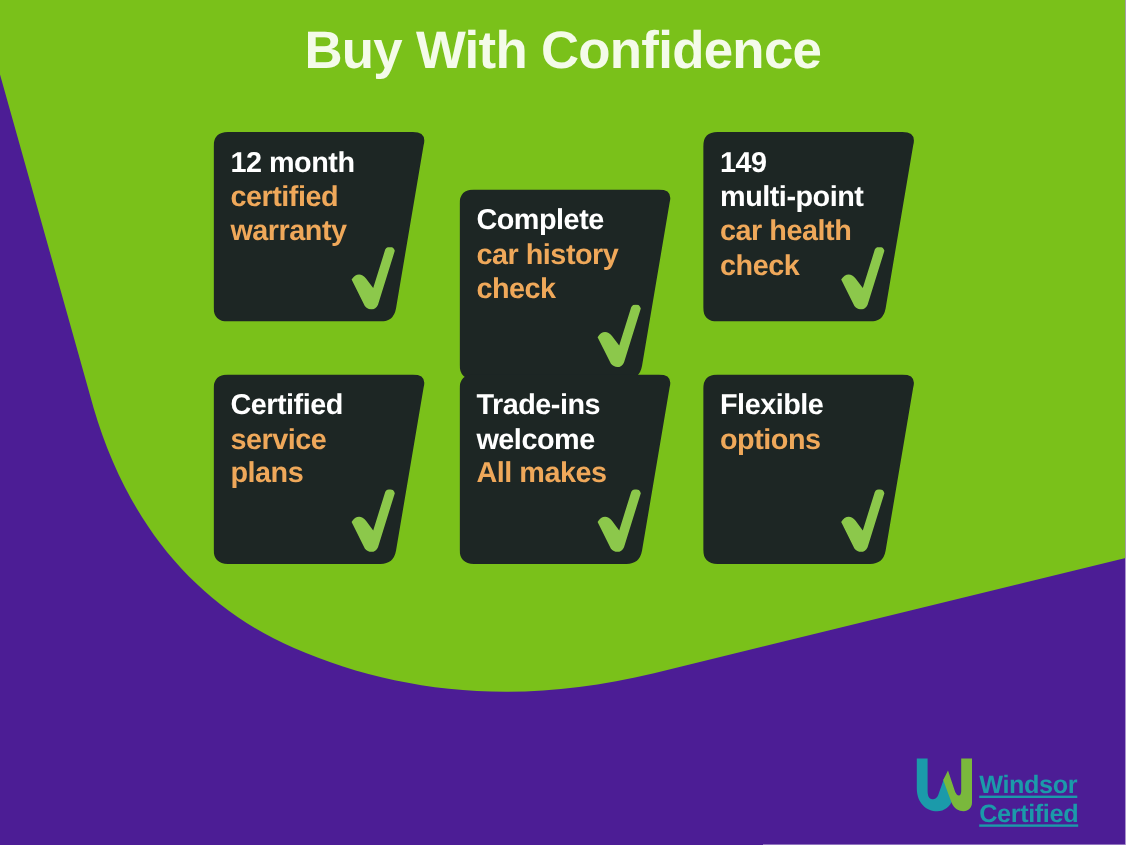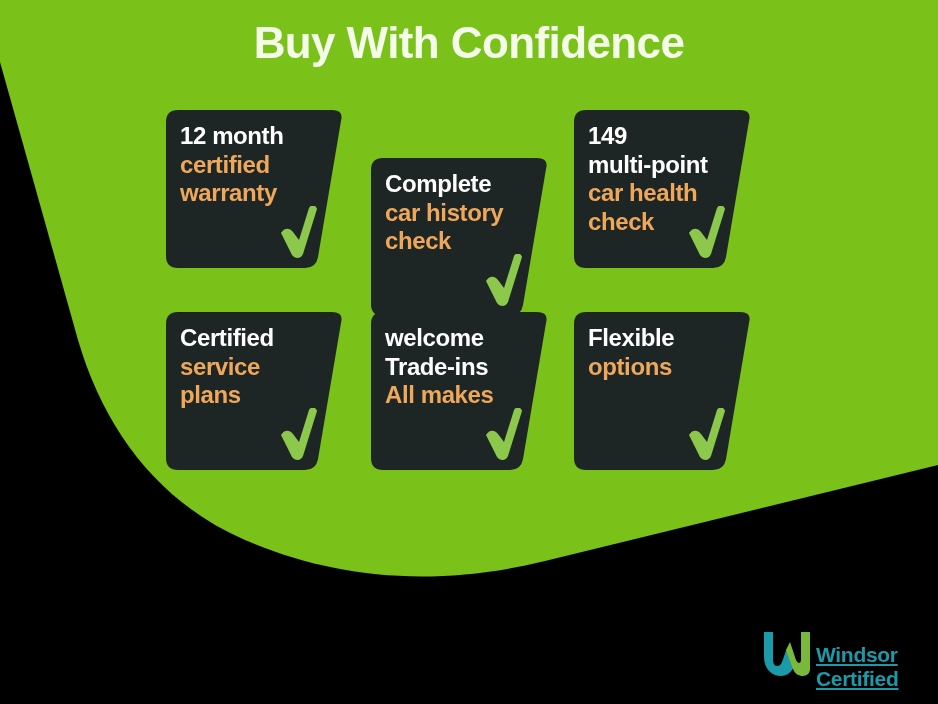--- a/index.html
+++ b/index.html
@@ -10,21 +10,21 @@
   }
   body {
     font-family: "Liberation Sans", sans-serif;
     -webkit-font-smoothing: antialiased;
   }
 
   #poster {
     position: relative;
     width: 938px;
     height: 704px;
-    background: #000000;
+    background: #4c1d95;
     overflow: hidden;
   }
 
   
   .bg-shape {
     position: absolute;
     left: 0;
     top: 0;
     width: 938px;
     height: 704px;
@@ -42,21 +42,21 @@
     font-size: 44px;
     line-height: 54px;
     font-weight: bold;
     letter-spacing: -0.6px;
     white-space: nowrap;
   }
 
   
   .card-grid {
     position: absolute;
-    left: 166px;
+    left: 178px;
     top: 110px;
     width: 610px;
     height: 360px;
   }
 
   .card {
     position: absolute;
     width: 178px;
     height: 158px;
   }
@@ -195,22 +195,22 @@
     </div>
 
     <div class="card c4">
       <svg class="card-shape" viewBox="0 0 178 158" preserveAspectRatio="none">
         <path d="M 12,0 L 166,0 Q 178,0 175,11 L 152,147 Q 150,158 139,158 L 12,158 Q 0,158 0,146 L 0,12 Q 0,0 12,0 Z" fill="#1d2624"></path>
       </svg>
       <svg class="tick" style="left:112px; top:96px; width:40px; height:52px;" viewBox="0 0 40 52">
         <path d="M 3,27 C 6,22 11,21 15,26 L 21,34 L 31,2 C 33,-2 38,-1 39,3 L 25,48 C 23,53 17,53 14,49 Z" fill="#8cc84b"></path>
       </svg>
       <div class="card-text">
+        <div class="line-white">Trade-ins</div>
         <div class="line-white">welcome</div>
-        <div class="line-white">Trade-ins</div>
         <div class="line-orange">All makes</div>
       </div>
     </div>
 
     <div class="card c5">
       <svg class="card-shape" viewBox="0 0 178 158" preserveAspectRatio="none">
         <path d="M 12,0 L 166,0 Q 178,0 175,11 L 152,147 Q 150,158 139,158 L 12,158 Q 0,158 0,146 L 0,12 Q 0,0 12,0 Z" fill="#1d2624"></path>
       </svg>
       <svg class="tick" style="left:112px; top:96px; width:40px; height:52px;" viewBox="0 0 40 52">
         <path d="M 3,27 C 6,22 11,21 15,26 L 21,34 L 31,2 C 33,-2 38,-1 39,3 L 25,48 C 23,53 17,53 14,49 Z" fill="#8cc84b"></path>

